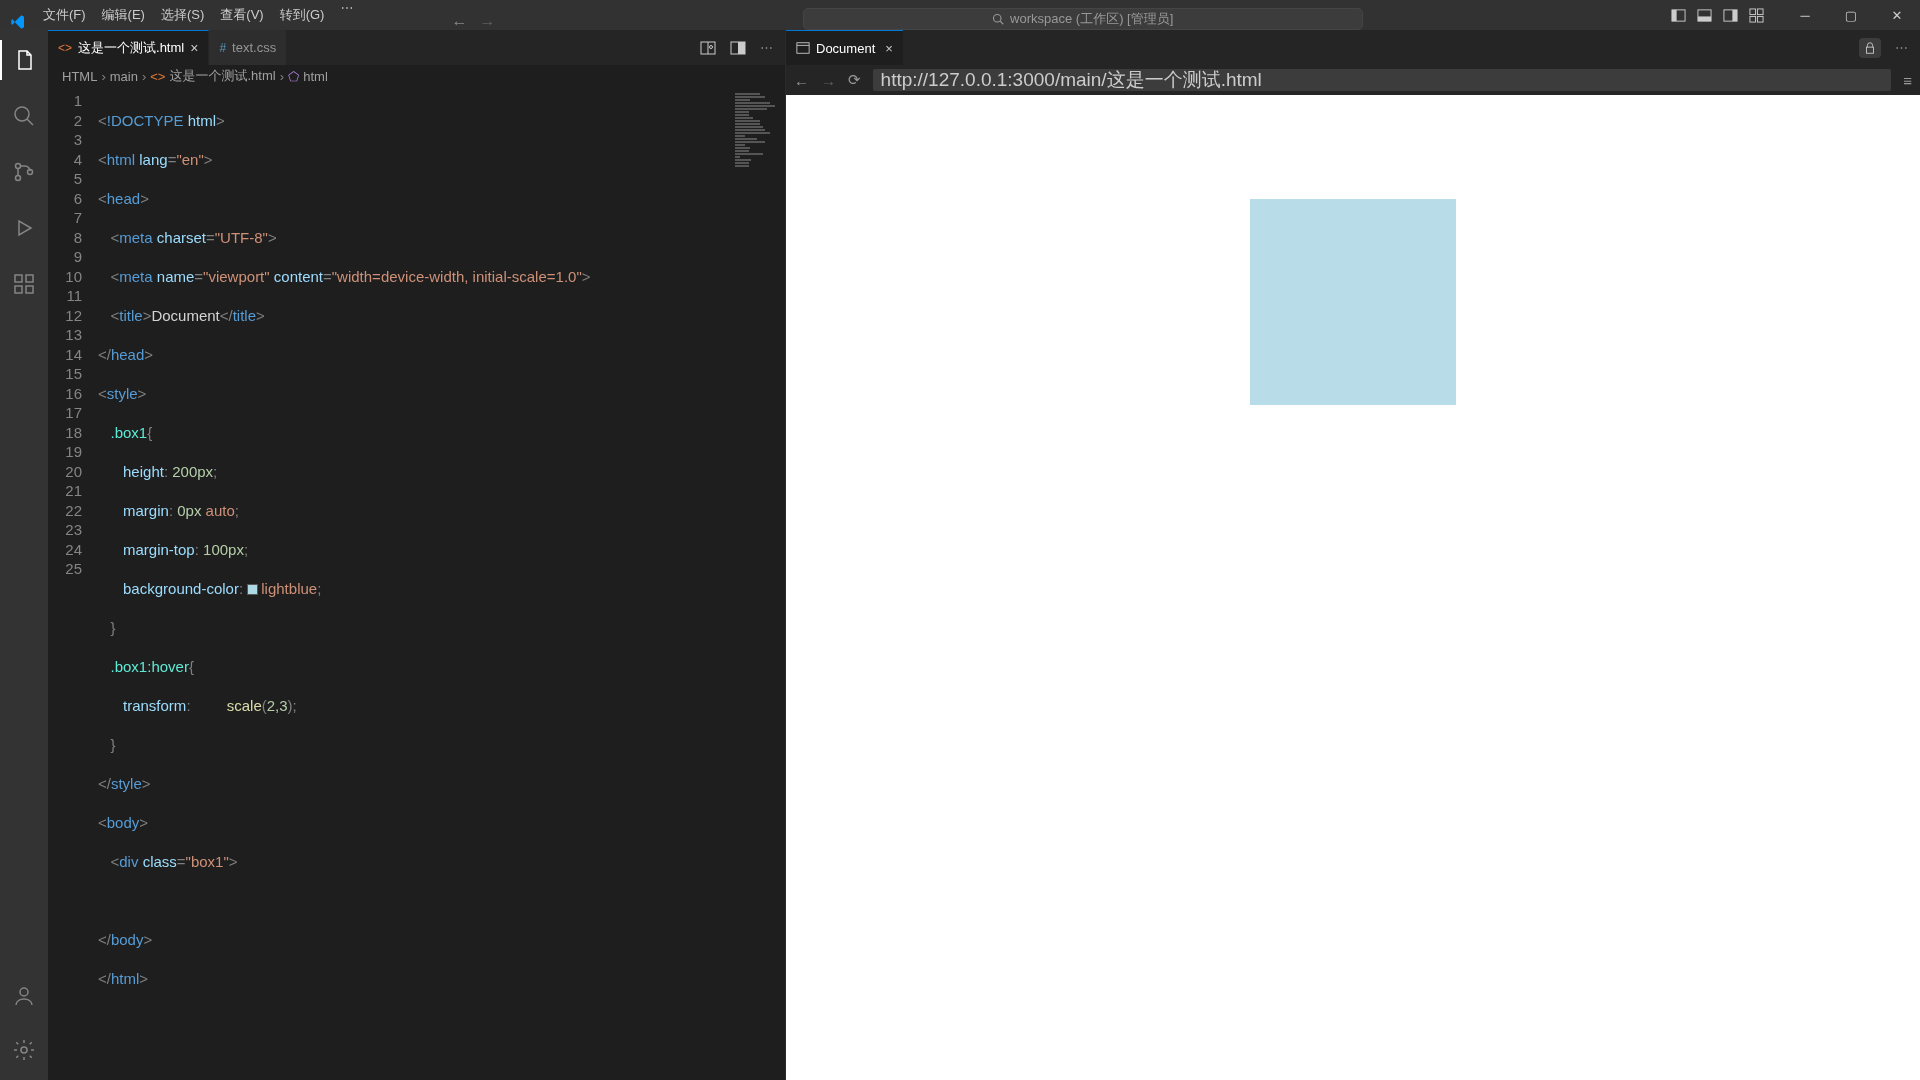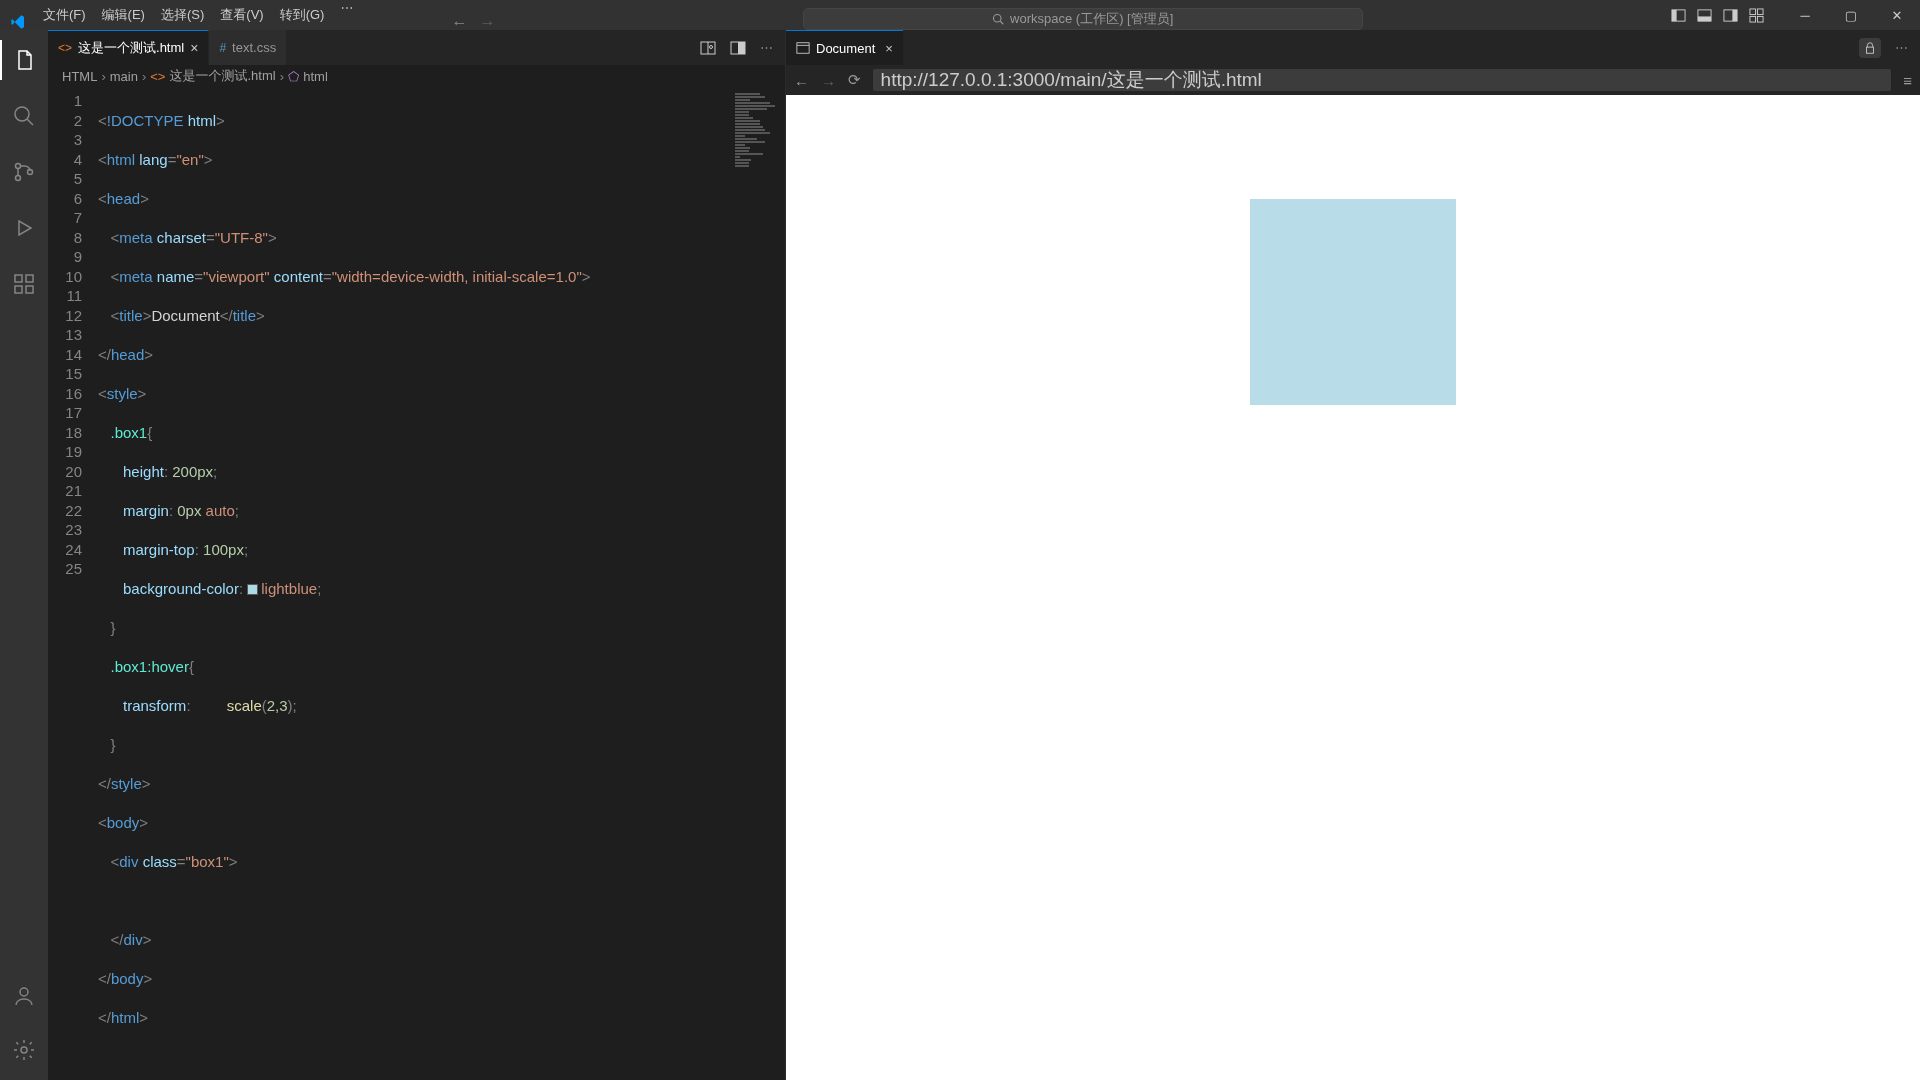--- a/index.html
+++ b/index.html
@@ -274,21 +274,20 @@
 <div>      <span class="c-prop">margin-top</span><span class="c-punc">: </span><span class="c-num">100px</span><span class="c-punc">;</span></div>
 <div>      <span class="c-prop">background-color</span><span class="c-punc">: </span><span class="c-swatch"></span><span class="c-val">lightblue</span><span class="c-punc">;</span></div>
 <div>   <span class="c-punc">}</span></div>
 <div>   <span class="c-sel">.box1:hover</span><span class="c-punc">{</span></div>
 <div>      <span class="c-prop">transform</span><span class="c-punc">: </span><span class="c-func">scale</span><span class="c-punc">(</span><span class="c-num">2,3</span><span class="c-punc">);</span></div>
 <div>   <span class="c-punc">}</span></div>
 <div><span class="c-punc">&lt;/</span><span class="c-tag">style</span><span class="c-punc">&gt;</span></div>
 <div><span class="c-punc">&lt;</span><span class="c-tag">body</span><span class="c-punc">&gt;</span></div>
 <div>   <span class="c-punc">&lt;</span><span class="c-tag">div</span> <span class="c-attr">class</span><span class="c-punc">=</span><span class="c-str">"box1"</span><span class="c-punc">&gt;</span></div>
 <div> </div>
-<div>   <span class="c-punc">&lt;/</span><span class="c-tag">div</span><span class="c-punc">&gt;</span></div>
 <div><span class="c-punc">&lt;/</span><span class="c-tag">body</span><span class="c-punc">&gt;</span></div>
 <div><span class="c-punc">&lt;/</span><span class="c-tag">html</span><span class="c-punc">&gt;</span></div>
         </div>
         <div class="minimap">
           <div class="minimap-content">
             <div class="mini-line" style="width:25px"></div>
               <div class="mini-line" style="width:30px"></div>
               <div class="mini-line" style="width:15px"></div>
               <div class="mini-line" style="width:35px"></div>
               <div class="mini-line" style="width:40px"></div>

